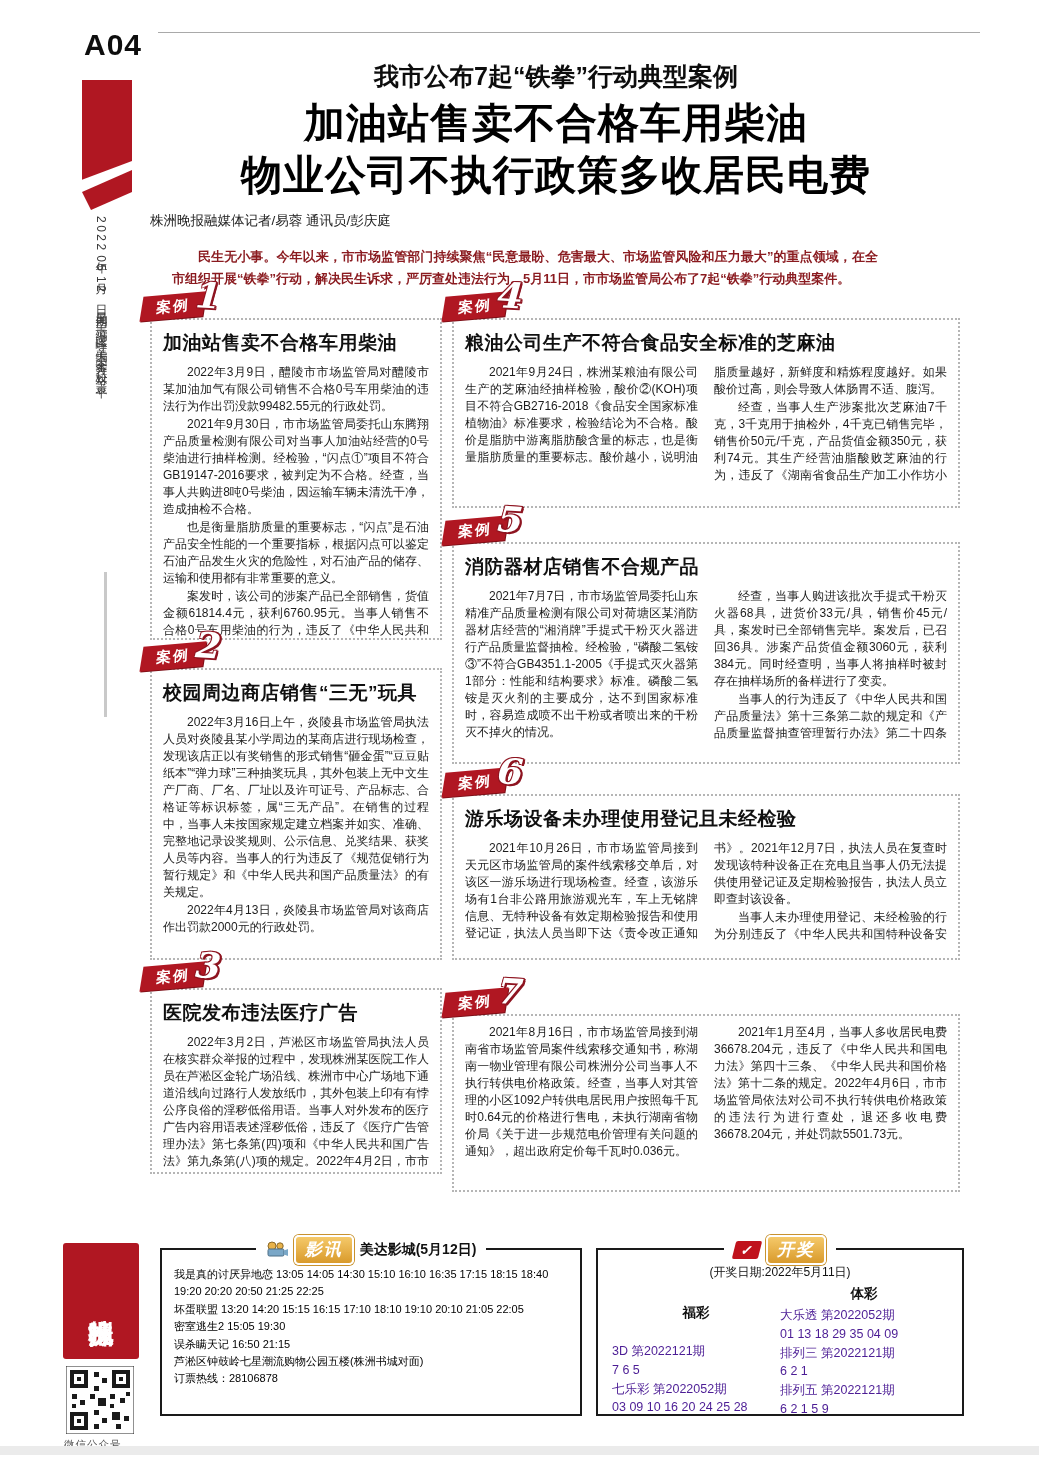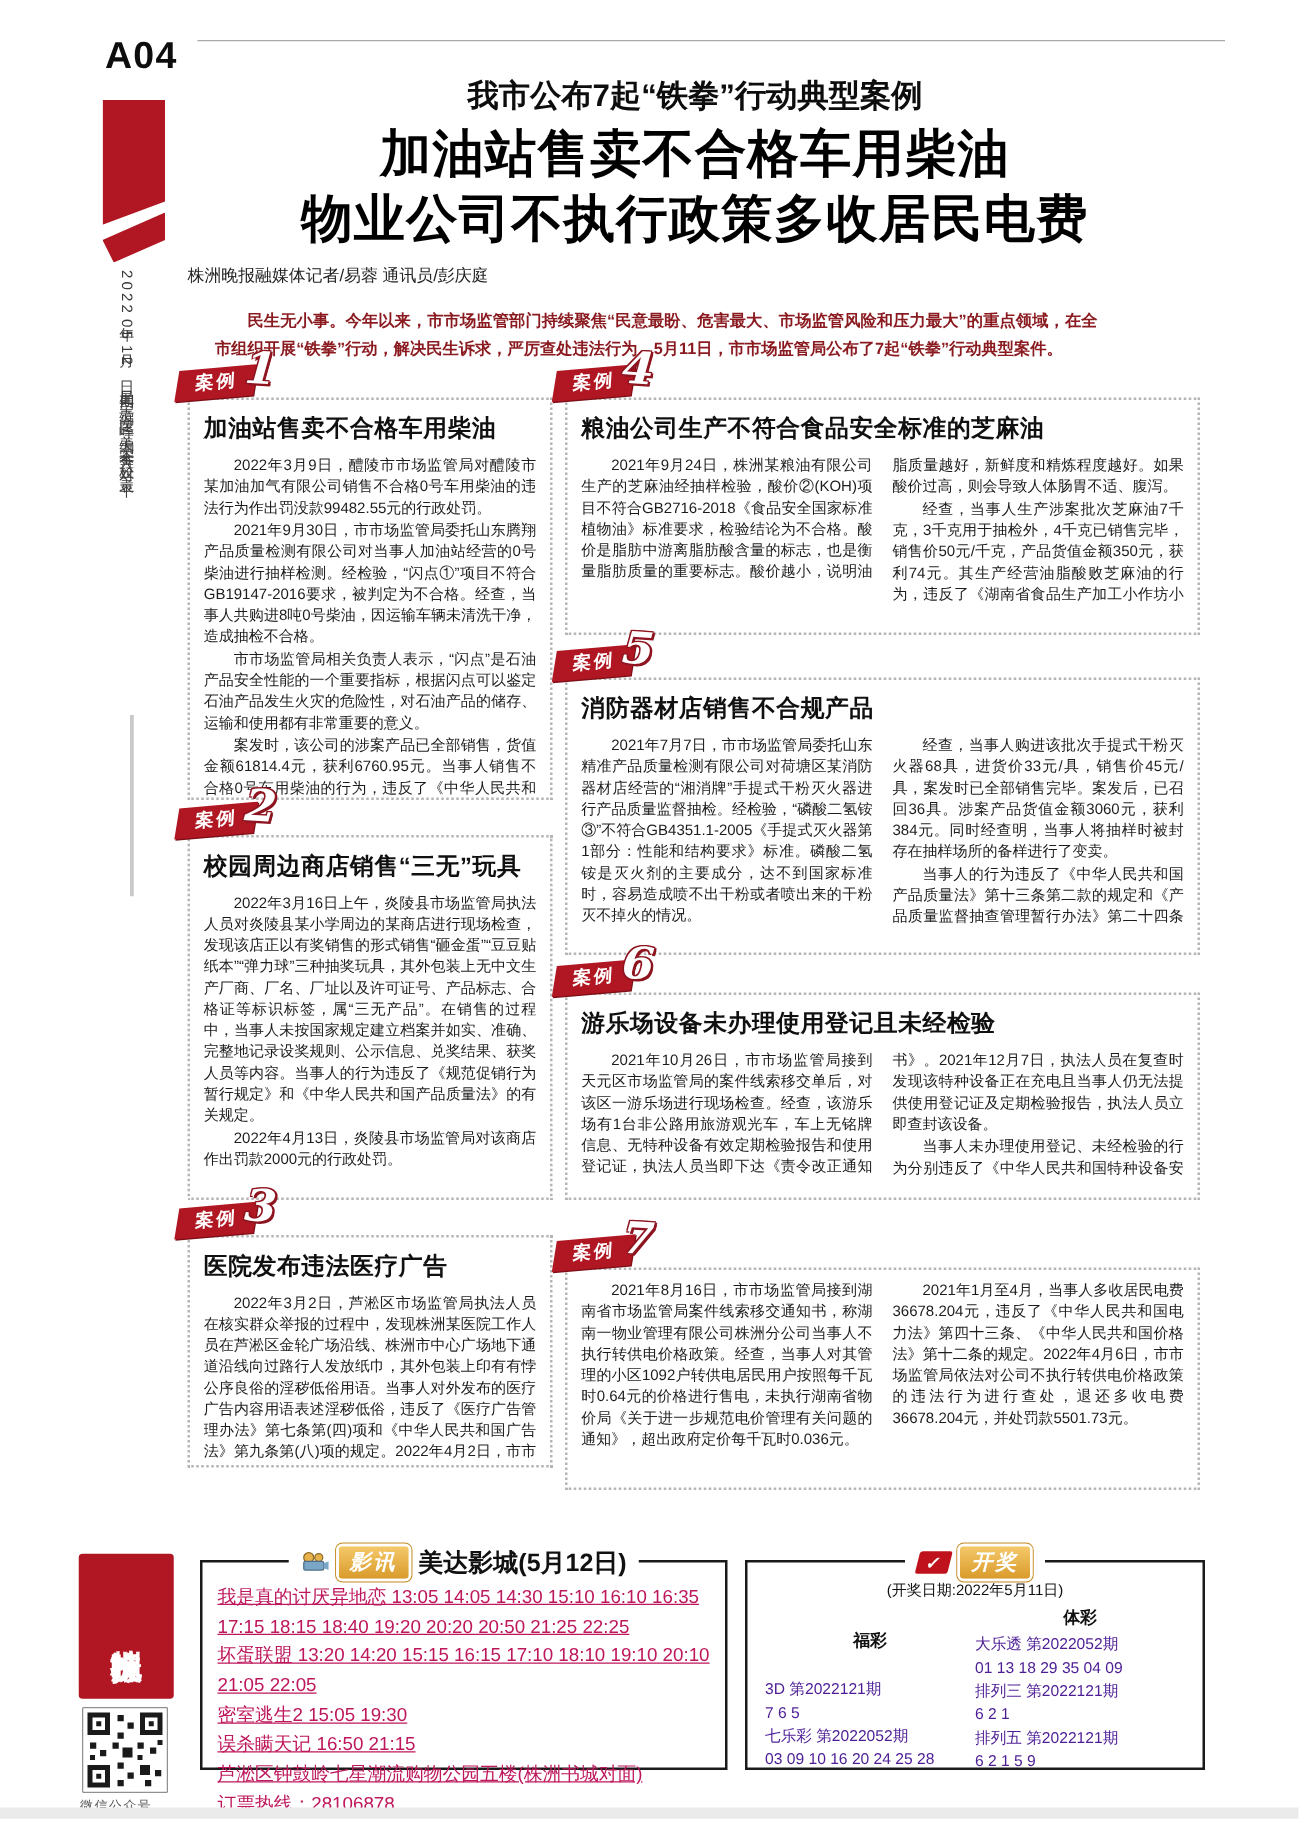--- a/index.html
+++ b/index.html
@@ -57,25 +57,25 @@
 
   
   .bbox { position:absolute; top:1248px; height:168px; border:2px solid #1a1a1a; background:#fff; }
   .bbox-cinema { left:160px; width:422px; }
   .bbox-lottery { left:596px; width:368px; }
   .bbox-head { position:absolute; top:-15px; left:0; width:100%; text-align:center; }
   .bbox-head .inner { display:inline-flex; align-items:center; gap:6px; background:#fff; padding:0 10px; }
   .gold-badge { display:inline-block; background:linear-gradient(180deg,#f5c96a,#d99a2b); color:#fff;
                 font-weight:900; font-style:italic; font-size:17px; padding:1px 9px 2px; border-radius:5px;
                 border:2px solid #fff; box-shadow:0 0 0 1px #c8922f; letter-spacing:2px; }
-  .bbox-head .bt { font-size:20px; font-weight:bold; color:#111; }
+  .bbox-head .bt { font-size:14px; font-weight:bold; color:#111; }
   .check-flag { display:inline-block; width:26px; height:18px; background:#c0121c; transform:skewX(-14deg);
                 color:#fff; font-size:14px; font-weight:bold; line-height:18px; text-align:center; border-radius:2px; }
   .cinema-body { padding:16px 12px 6px; }
-  .cinema-body p { font-size:15px; line-height:1.58; color:#be185d;text-decoration:underline; }
+  .cinema-body p { font-size:11px; line-height:1.58; color:#000000; }
   .lot-body { padding:14px 14px 6px; }
   .lot-date { text-align:center; font-size:12px; color:#111; margin-bottom:4px; }
   .lot-cols { display:flex; }
   .lot-col { flex:1; }
   .lot-col .lh { text-align:center; font-size:13.5px; font-weight:bold; margin-bottom:3px; color:#111; }
   .lot-col p { font-size:12.5px; line-height:1.5; color:#4c1d95; }
   .lot-col.fucai { padding-top:19px; }
   .lot-col.fucai .lh { margin-bottom:20px; }
 
   .bottom-bar { position:absolute; left:0; top:1446px; width:1039px; height:9px; background:#ebebeb; }
@@ -103,21 +103,21 @@
 
   <div class="case col-left" style="top:318px;">
     <div class="badge">
       <span class="bd-label">案例</span>
       <span class="bd-num">1</span>
     </div>
     <div class="box" style="height:322px;">
       <h3>加油站售卖不合格车用柴油</h3>
       <p>2022年3月9日，醴陵市市场监管局对醴陵市某加油加气有限公司销售不合格0号车用柴油的违法行为作出罚没款99482.55元的行政处罚。</p>
       <p>2021年9月30日，市市场监管局委托山东腾翔产品质量检测有限公司对当事人加油站经营的0号柴油进行抽样检测。经检验，“闪点①”项目不符合GB19147-2016要求，被判定为不合格。经查，当事人共购进8吨0号柴油，因运输车辆未清洗干净，造成抽检不合格。</p>
-      <p>市市场监管局相关负责人表示，“闪点”是石油产品安全性能的一个重要指标，根据闪点可以鉴定石油产品发生火灾的危险性，对石油产品的储存、运输和使用都有非常重要的意义。</p>
+      <p>也是衡量脂肪质量的重要标志，“闪点”是石油产品安全性能的一个重要指标，根据闪点可以鉴定石油产品发生火灾的危险性，对石油产品的储存、运输和使用都有非常重要的意义。</p>
       <p>案发时，该公司的涉案产品已全部销售，货值金额61814.4元，获利6760.95元。当事人销售不合格0号车用柴油的行为，违反了《中华人民共和国产品质量法》第十三条的规定。</p>
     </div>
   </div>
 
   <div class="case col-left" style="top:668px;">
     <div class="badge">
       <span class="bd-label">案例</span>
       <span class="bd-num">2</span>
     </div>
     <div class="box" style="height:292px;">

